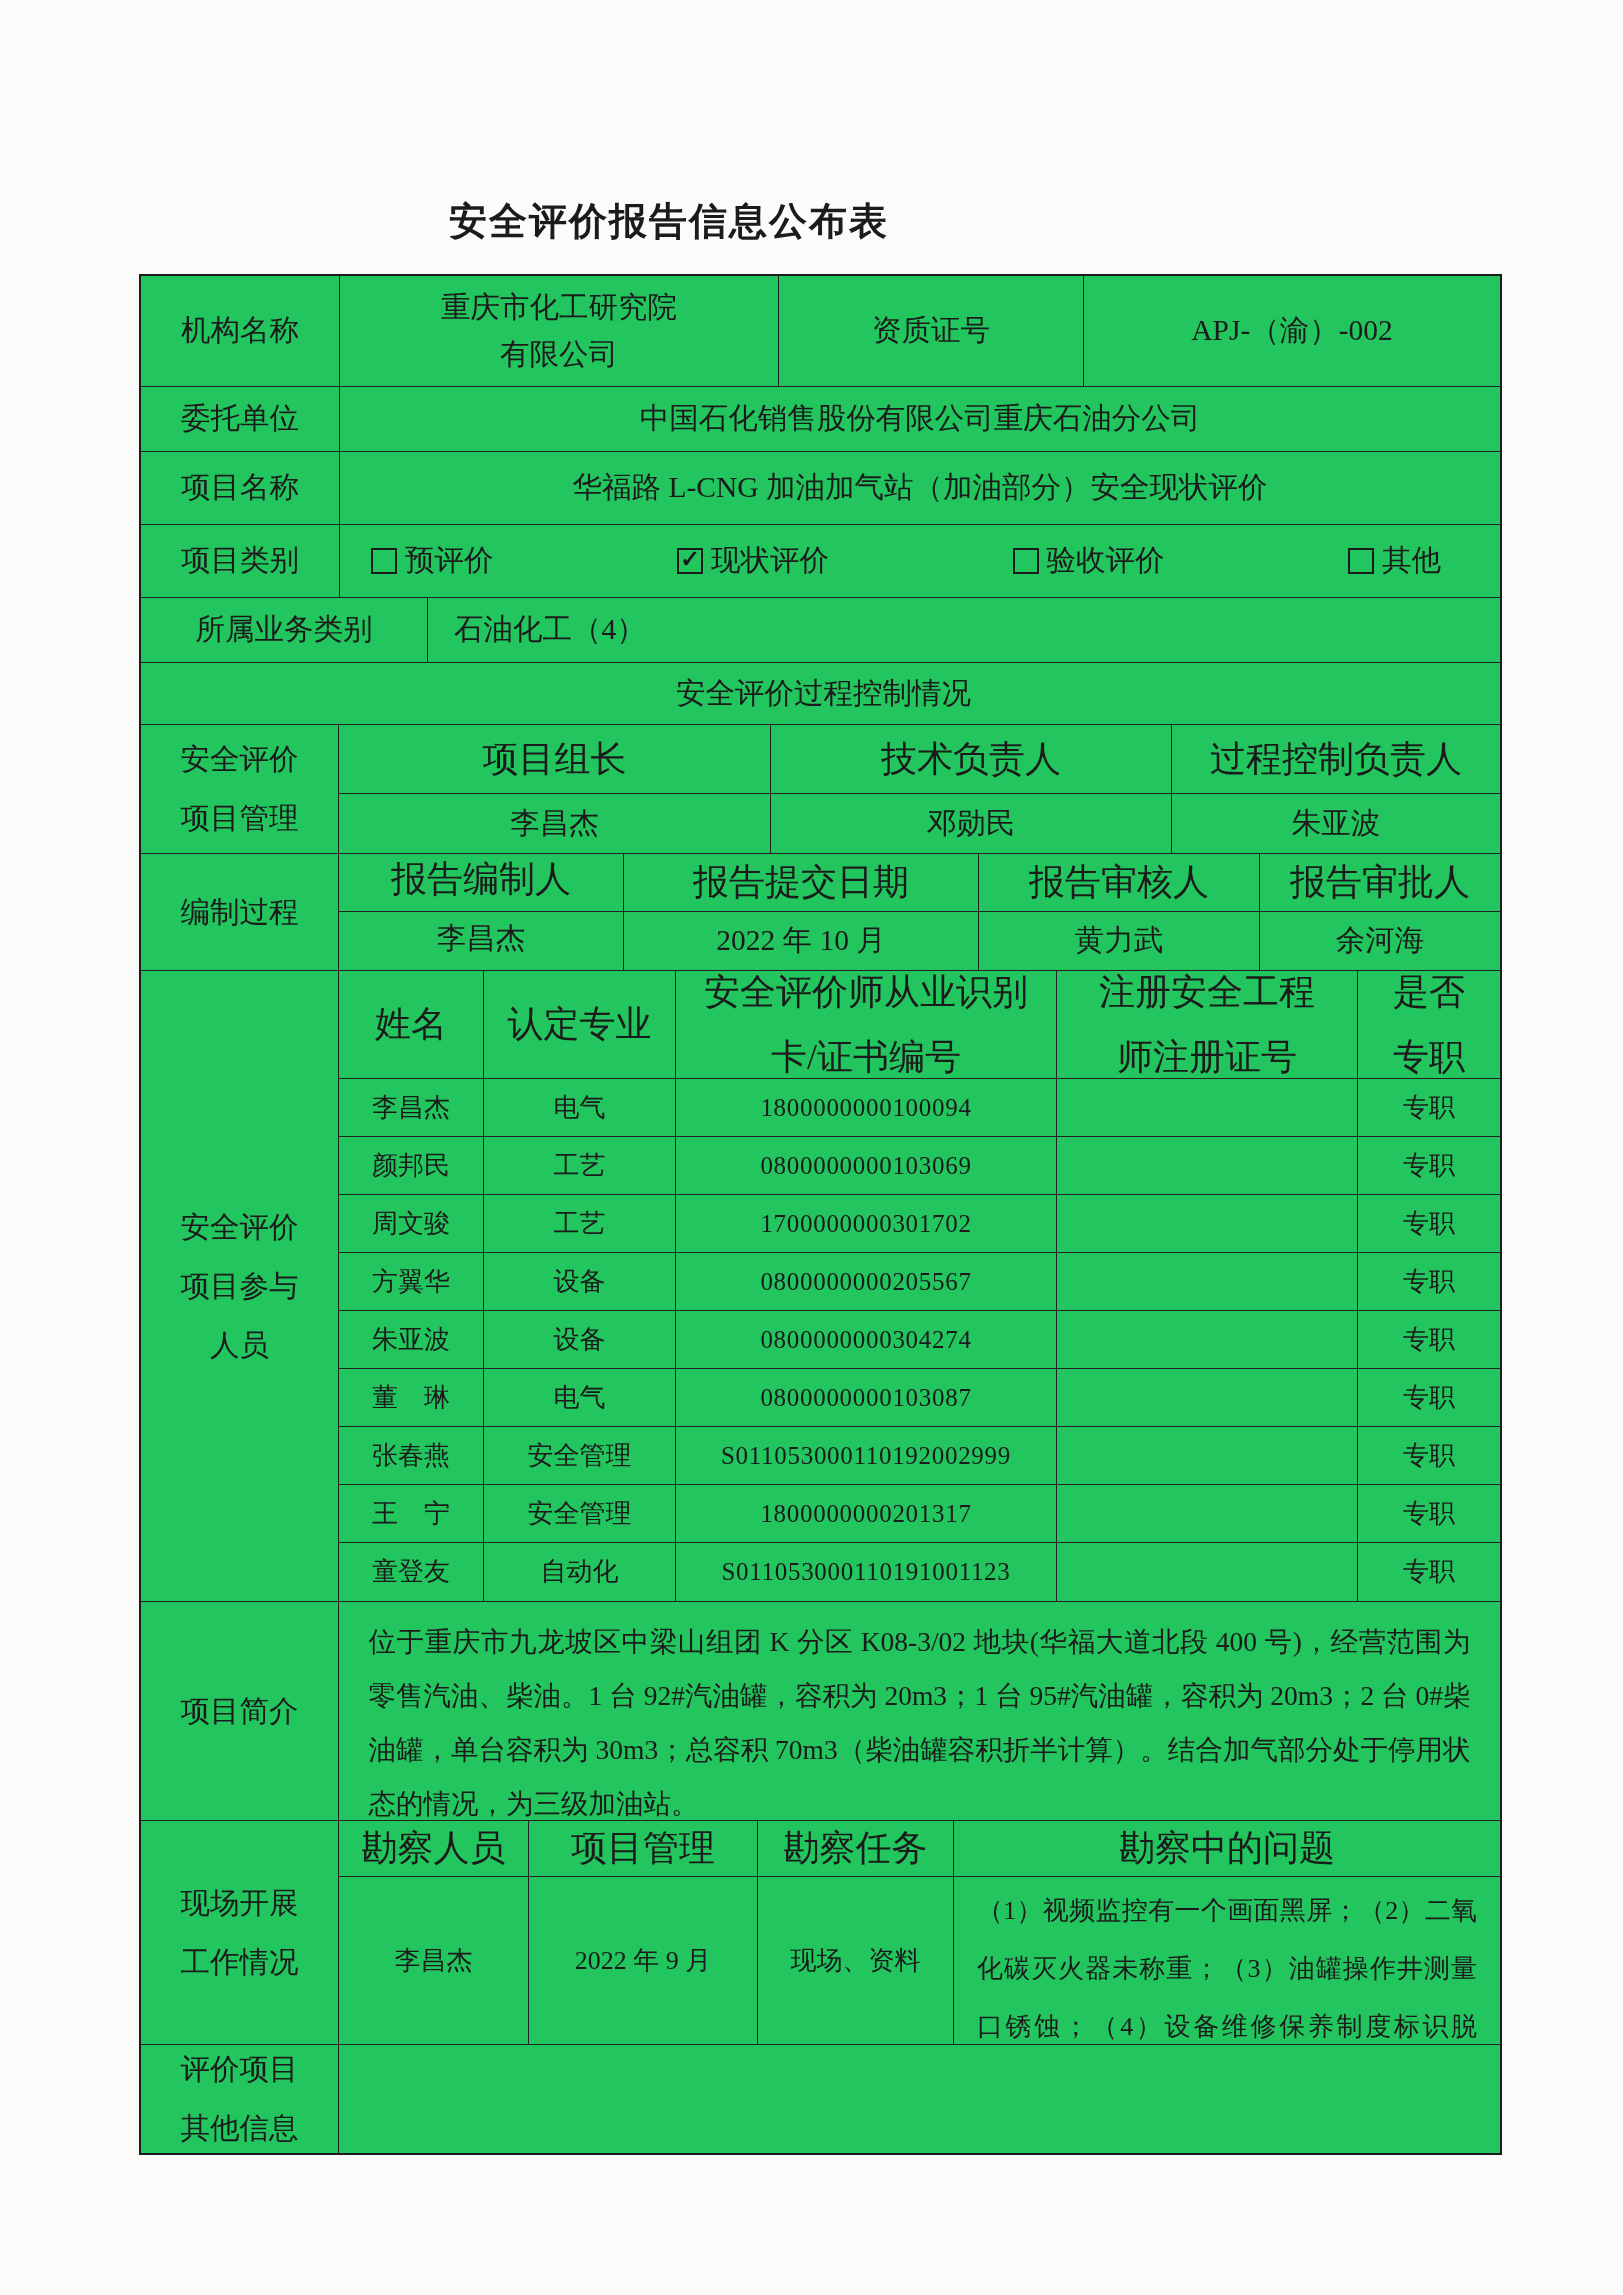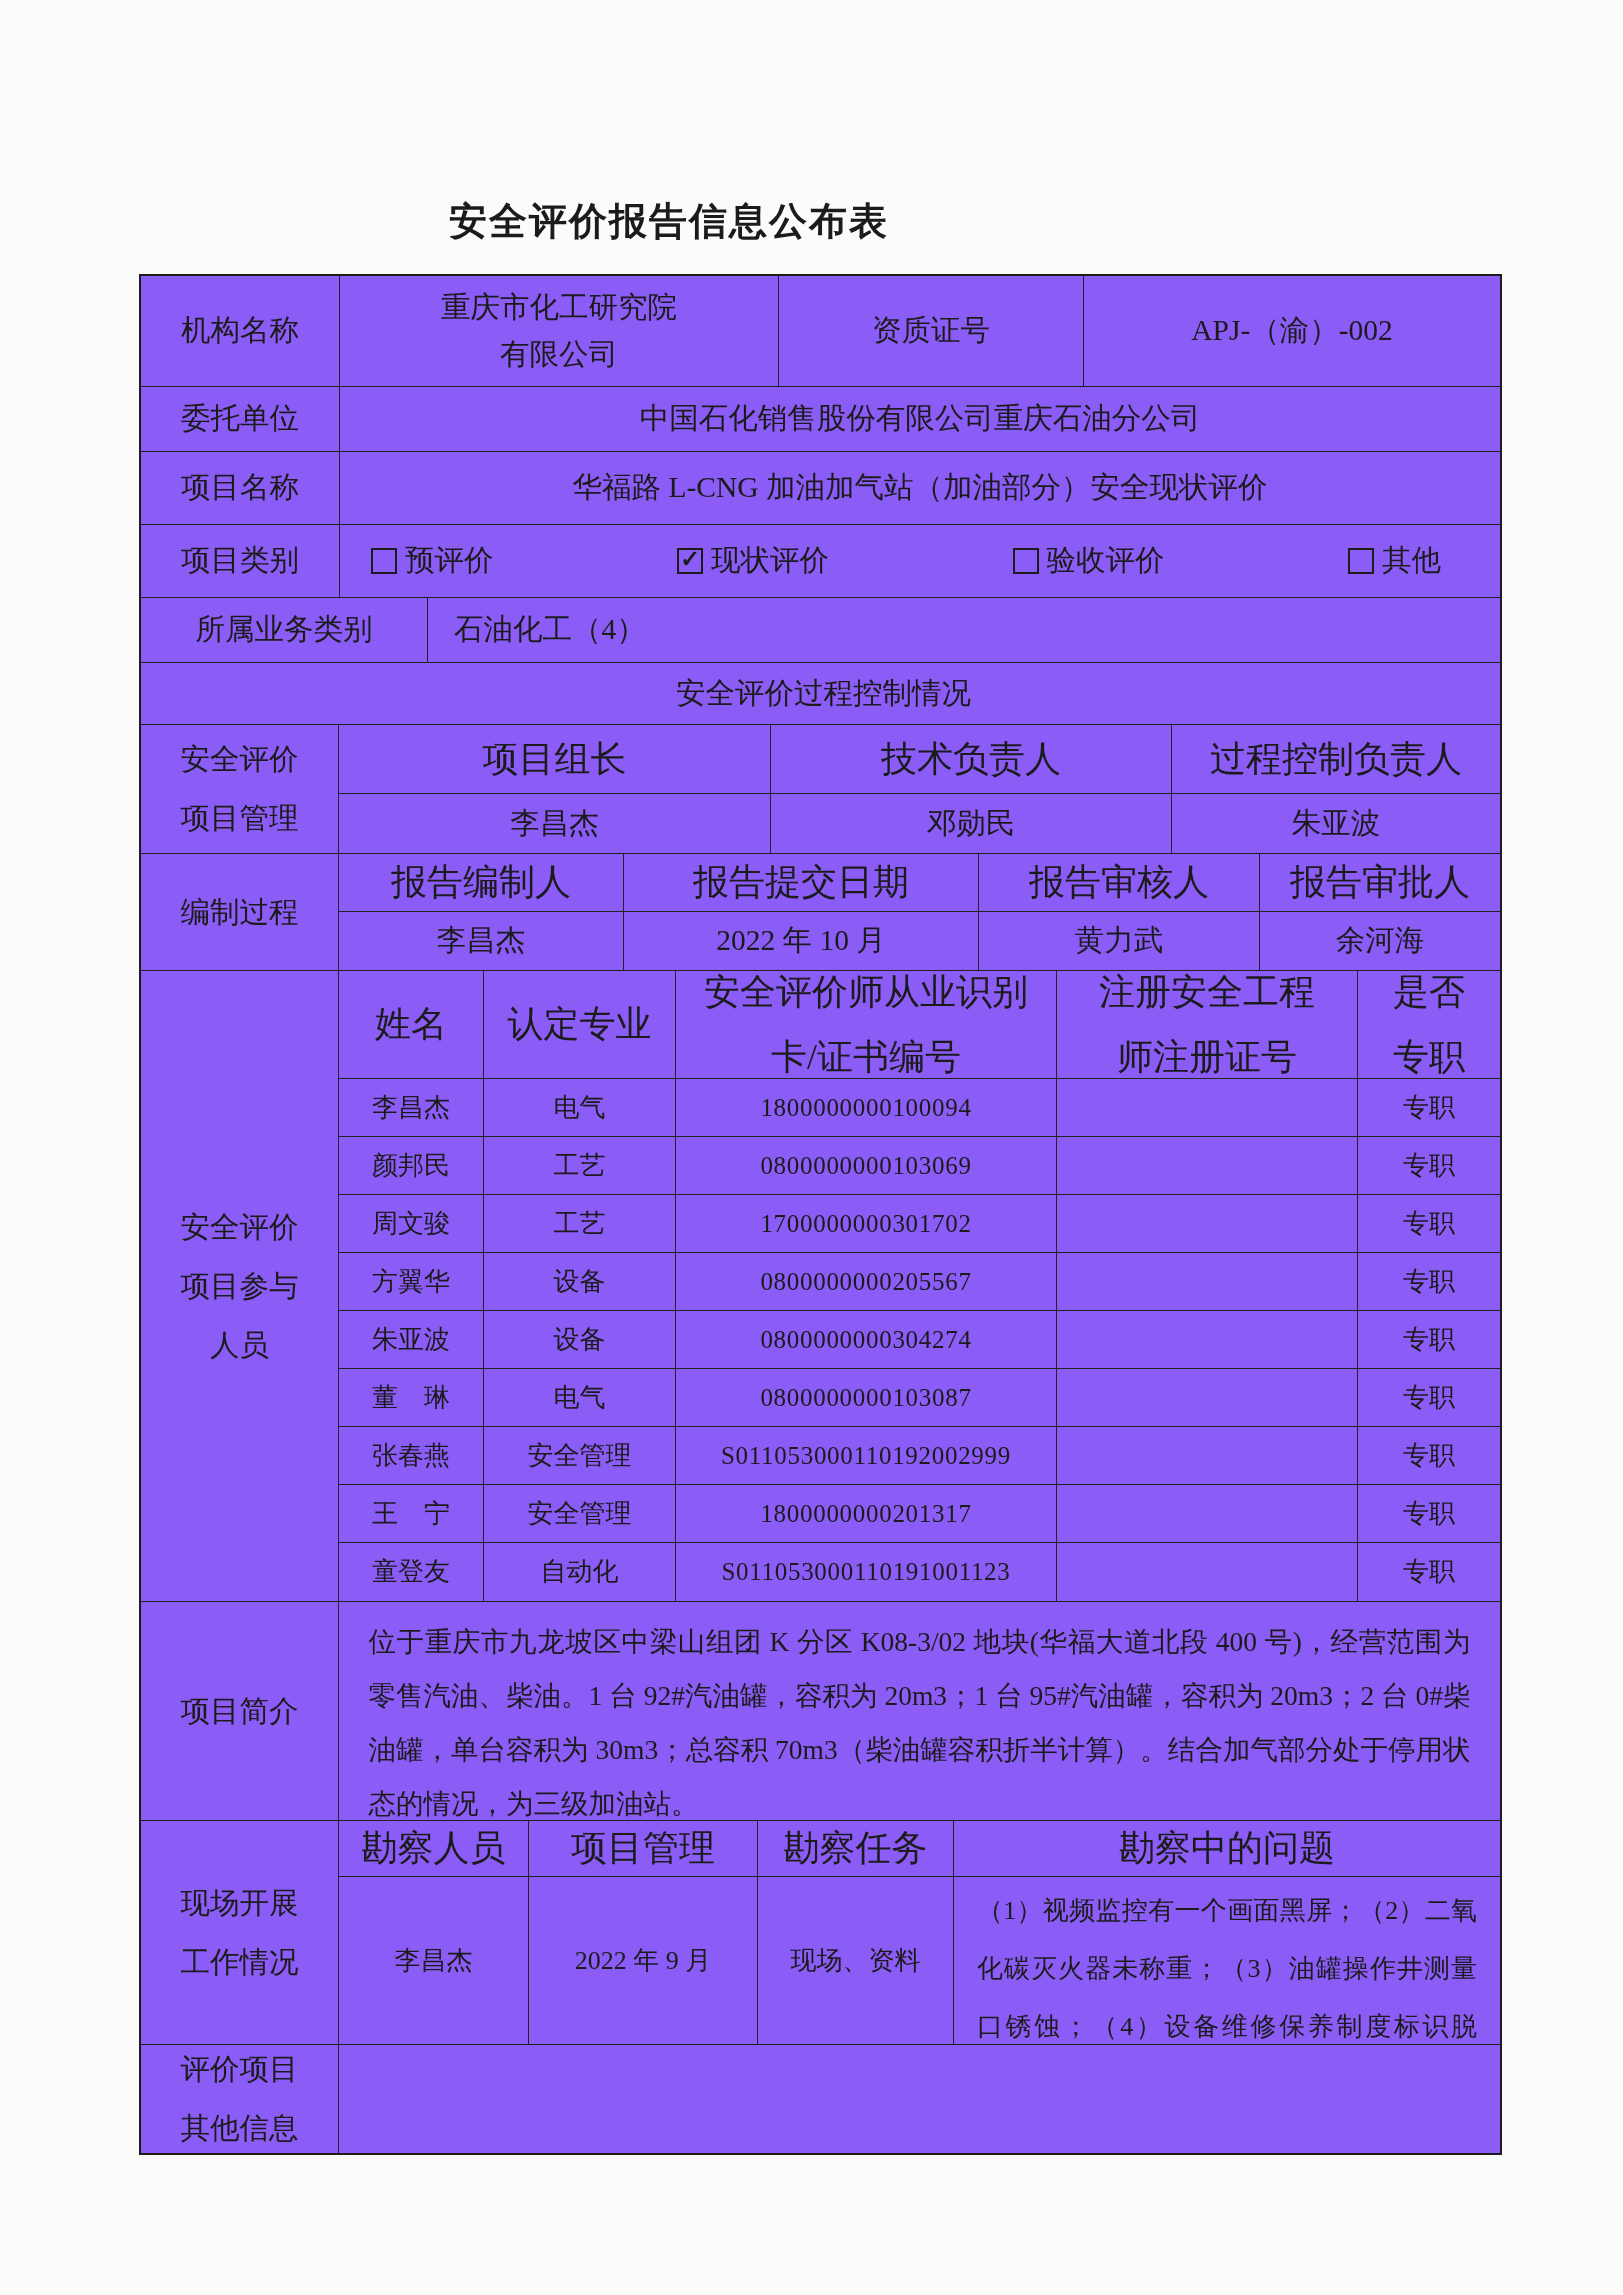--- a/index.html
+++ b/index.html
@@ -13,21 +13,21 @@
   .page{position:relative;width:1338px;height:2295px;}
   .title{
     margin:0;padding-top:196px;
     text-align:center;
     font-size:38px;font-weight:700;letter-spacing:2px;
   }
   .doc-table{
     position:absolute;left:139px;top:274px;width:1363px;
     border:2px solid #1c1c1c;
     box-sizing:border-box;
-    background:#8b5cf6;
+    background:#22c55e;
   }
   .row{display:flex;border-bottom:1.3px solid #222;box-sizing:border-box;}
   .row:last-child{border-bottom:none;}
   .cell{
     border-right:1.3px solid #222;
     box-sizing:border-box;
     display:flex;align-items:center;justify-content:center;
     text-align:center;
     font-size:29.5px;line-height:1.6;
     padding:0 6.5px;
@@ -37,21 +37,21 @@
   .cell:last-child{border-right:none;}
   .labelcell{line-height:2.0;}
   .subgrid{display:flex;flex-direction:column;flex:1;min-width:0;}
   .subrow{display:flex;border-bottom:1.3px solid #222;box-sizing:border-box;}
   .subrow:last-child{border-bottom:none;}
   .flex1{flex:1;min-width:0;}
   
   .w304{flex:0 0 199px;} .w670{flex:0 0 439px;} .w466{flex:0 0 305px;}
   .w438{flex:0 0 287px;} .w302{flex:0 0 198px;}
   .w660{flex:0 0 432px;} .w612{flex:0 0 401px;}
-  .w435{flex:0 0 285px;} .w542{flex:0 0 355px;text-align:right;} .w429{flex:0 0 281px;}
+  .w435{flex:0 0 285px;font-family:Liberation Mono, monospace;} .w542{flex:0 0 355px;text-align:right;} .w429{flex:0 0 281px;}
   .w222{flex:0 0 145px;} .w293{flex:0 0 192px;} .w582{flex:0 0 381px;} .w460{flex:0 0 301px;}
   .w290{flex:0 0 190px;} .w350{flex:0 0 229px;} .w300{flex:0 0 196px;}
   
   .h170{height:111px;} .h100{height:65px;} .h112{height:73px;}
   .h95{height:62px;padding-left:6px;}  .h105{height:69px;} .h90{height:59px;}
   .h88{height:58px;}  .h165{height:108px;} .h335{height:219px;}
   .h85{height:56px;}  .h255{height:167px;}
   .num{font-size:25px;letter-spacing:0.7px;}
   .smalltext{font-size:26px;}
   .headtext{font-size:36px;line-height:1.8;}

